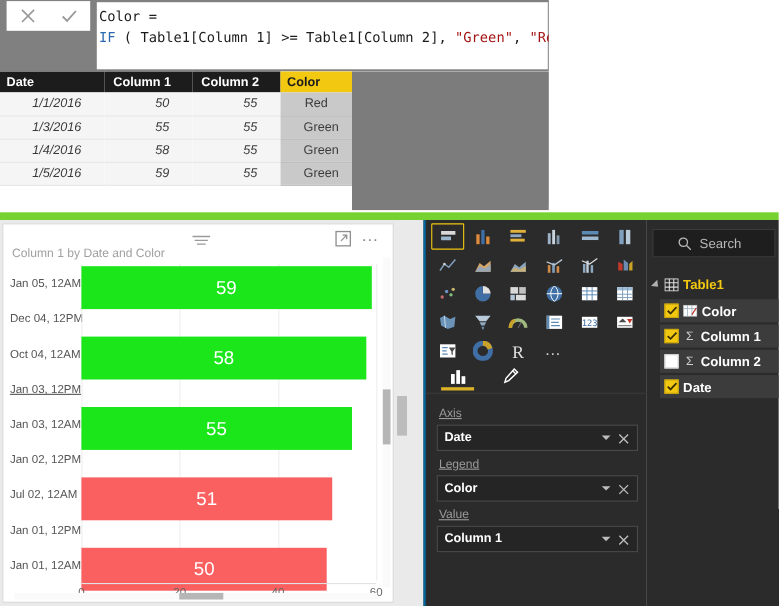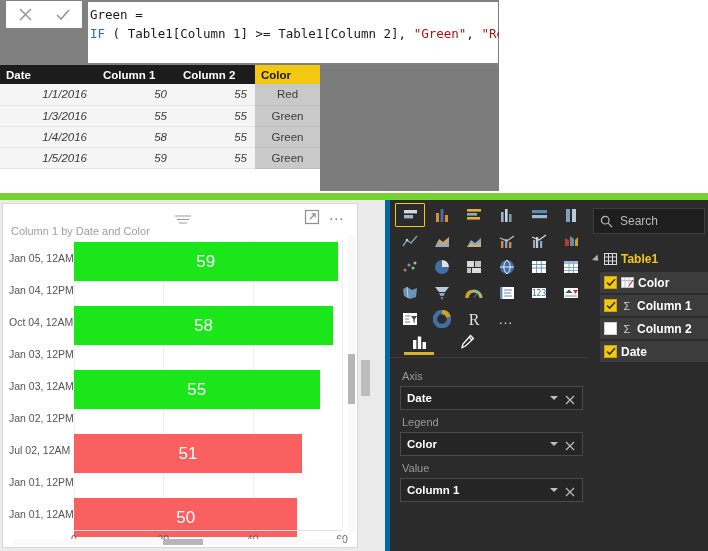--- a/index.html
+++ b/index.html
@@ -50,21 +50,21 @@
     position: absolute; left: 0; top: 0; width: 320px;
     border-collapse: collapse; table-layout: fixed;
   }
   #data-grid thead th {
     background: #1c1c1c; color: #ffffff; font-size: 11.5px; font-weight: bold;
     height: 19px; padding: 0 6px; text-align: left; white-space: nowrap;
   }
   #data-grid thead th.num { text-align: left; padding-left: 8px;}
   #data-grid thead th.col-color { background: #f2c811; color: #1c1c1c; }
   #data-grid tbody td {
-    font-size: 11.5px; color: #3a3a3a; height: 21px; padding: 0 8px;
+    font-size: 11.5px; color: #3a3a3a; height: 21px; padding: 0 21px;
     font-style: italic; border-bottom: 1px solid #e6e6e6; background: #f5f5f5;
     white-space: nowrap;
   }
   #data-grid tbody td.num { text-align: right; }
   #data-grid tbody td.cell-date { text-align: right; }
   #data-grid tbody td.cell-color {
     background: #c9c9c9; color: #3c3c3c; font-style: normal; text-align: center;
     border-bottom: 1px solid #bdbdbd;
   }
 
@@ -125,21 +125,21 @@
   #chart-hscroll {
     position: absolute; left: 10px; bottom: 2px; width: 330px; height: 6px; background: #fafafa; cursor: pointer;
   }
   #chart-hthumb { position: absolute; left: 150px; top: 0; width: 40px; height: 6px; background: #b6b6b6; }
   #canvas-scroll-v { position: absolute; right: 14px; top: 0; width: 12px; height: 351px; background: #eaeaea; }
   #canvas-thumb { position: absolute; left: 2px; top: 160px; width: 9px; height: 36px; background: #bcbcbc; }
 
   
   #viz-pane {
     position: absolute; left: 385px; top: 0; width: 203px; height: 351px;
-    background: #2b2b2b; border-left: 5px solid #0369a1;
+    background: #2b2b2b; border-left: 2px solid #0369a1;
   }
   #viz-icons {
     position: absolute; left: 5px; top: 3px; width: 193px;
     display: grid; grid-template-columns: repeat(6, 1fr); gap: 2px 0;
   }
   .viz-icon {
     width: 30px; height: 24px; display: flex; align-items: center; justify-content: center;
     cursor: pointer; border: 1px solid transparent; border-radius: 1px;
   }
   .viz-icon.selected { border-color: #f2c811; }
@@ -154,40 +154,40 @@
     position: absolute; top: 2px; width: 42px; height: 28px;
     display: flex; align-items: center; justify-content: center; cursor: pointer;
   }
   .viz-tab.active::after {
     content: ""; position: absolute; left: 6px; right: 6px; bottom: 1px; height: 3px; background: #d9b227;
   }
   #tab-fields { left: 8px; }
   #tab-format { left: 56px; }
 
   #field-wells { position: absolute; left: 0; top: 160px; width: 203px; height: 191px; padding: 4px 10px 0 10px; }
-  .well-label { font-size: 11px; color: #9a9a9a; margin: 6px 0 4px 2px; }
+  .well-label { font-size: 11px; color: #9a9a9a; margin: 6px 0 4px 2px; text-decoration: underline; }
   .well-box {
     position: relative; height: 24px; background: #252525; border: 1px solid #4a4a4a;
     display: flex; align-items: center; padding: 0 6px; cursor: pointer;
   }
   .well-text { font-size: 11.5px; color: #ffffff; font-weight: bold; }
   .well-caret {
     position: absolute; right: 24px; top: 9px; width: 0; height: 0;
     border-left: 4px solid transparent; border-right: 4px solid transparent; border-top: 4px solid #bdbdbd;
     cursor: pointer;
   }
   .well-x { position: absolute; right: 6px; top: 5px; width: 12px; height: 12px; cursor: pointer; }
 
   
   #fields-pane {
     position: absolute; left: 588px; top: 0; width: 120px; height: 351px; background: #2b2b2b;
   }
   #search-box {
     position: absolute; left: 5px; top: 8px; width: 112px; height: 26px;
-    background: #1e1e1e; border: 1px solid #3d3d3d; display: flex; align-items: center; padding: 0 6px;
+    background: #1e1e1e; border: 1px solid #3d3d3d; display: flex; align-items: center; padding: 0 22px;
     cursor: text;
   }
   #search-text { font-size: 12px; color: #b9b9b9; margin-left: 7px; }
   #fields-list { position: absolute; left: 0; top: 48px; width: 120px; }
   #table-row {
     display: flex; align-items: center; height: 22px; padding-left: 6px; cursor: pointer;
   }
   #table-caret {
     width: 0; height: 0; border-top: 4px solid transparent; border-bottom: 4px solid transparent;
     border-left: 5px solid #b0b0b0; transform: rotate(45deg); margin-right: 5px;
@@ -219,21 +219,21 @@
           <svg width="15" height="15" viewBox="0 0 15 15">
               <path d="M2 2 L13 13 M13 2 L2 13" stroke="#9a9a9a" stroke-width="1.6" fill="none"></path>
             </svg>
         </div>
         <div class="fa-btn">
           <svg width="16" height="15" viewBox="0 0 16 15">
               <path d="M2 8 L6 12 L14 3" stroke="#9a9a9a" stroke-width="1.7" fill="none"></path>
             </svg>
         </div>
       </div>
-      <div id="formula-text"><span class="tok-plain">Green =</span>
+      <div id="formula-text"><span class="tok-plain">Color =</span>
 <span class="tok-kw">IF</span><span class="tok-plain"> ( Table1[Column 1] &gt;= Table1[Column 2], </span><span class="tok-str">"Green"</span><span class="tok-plain">, </span><span class="tok-str">"Red"</span><span class="tok-plain"> )</span></div>
     </div>
     <div id="formula-right"></div>
 
     <div id="grid-wrap">
       <div id="grid-greyfill"></div>
       <div id="grid-white-right"></div>
       <table id="data-grid">
         <thead>
           <tr>
@@ -294,23 +294,23 @@
             </svg>
           </div>
           <div id="more-icon">…</div>
         </div>
 
         <div id="chart-title">Column 1 by Date and Color</div>
 
         <div id="plot-region">
           <div id="cat-labels">
               <div class="cat-label" style="top: 12px;">Jan 05, 12AM</div>
-              <div class="cat-label" style="top: 44px;">Jan 04, 12PM</div>
+              <div class="cat-label" style="top: 44px;">Dec 04, 12PM</div>
               <div class="cat-label" style="top: 76px;">Oct 04, 12AM</div>
-              <div class="cat-label" style="top: 108px;">Jan 03, 12PM</div>
+              <div class="cat-label" style="top: 108px; text-decoration: underline;">Jan 03, 12PM</div>
               <div class="cat-label" style="top: 140px;">Jan 03, 12AM</div>
               <div class="cat-label" style="top: 172px;">Jan 02, 12PM</div>
               <div class="cat-label" style="top: 204px;">Jul 02, 12AM</div>
               <div class="cat-label" style="top: 236px;">Jan 01, 12PM</div>
               <div class="cat-label" style="top: 268px;">Jan 01, 12AM</div>
             </div>
           <div id="bars-area">
               <div class="gridline" style="left: 0px;"></div>
               <div class="gridline" style="left: 89.3333px;"></div>
               <div class="gridline" style="left: 178.667px;"></div>

